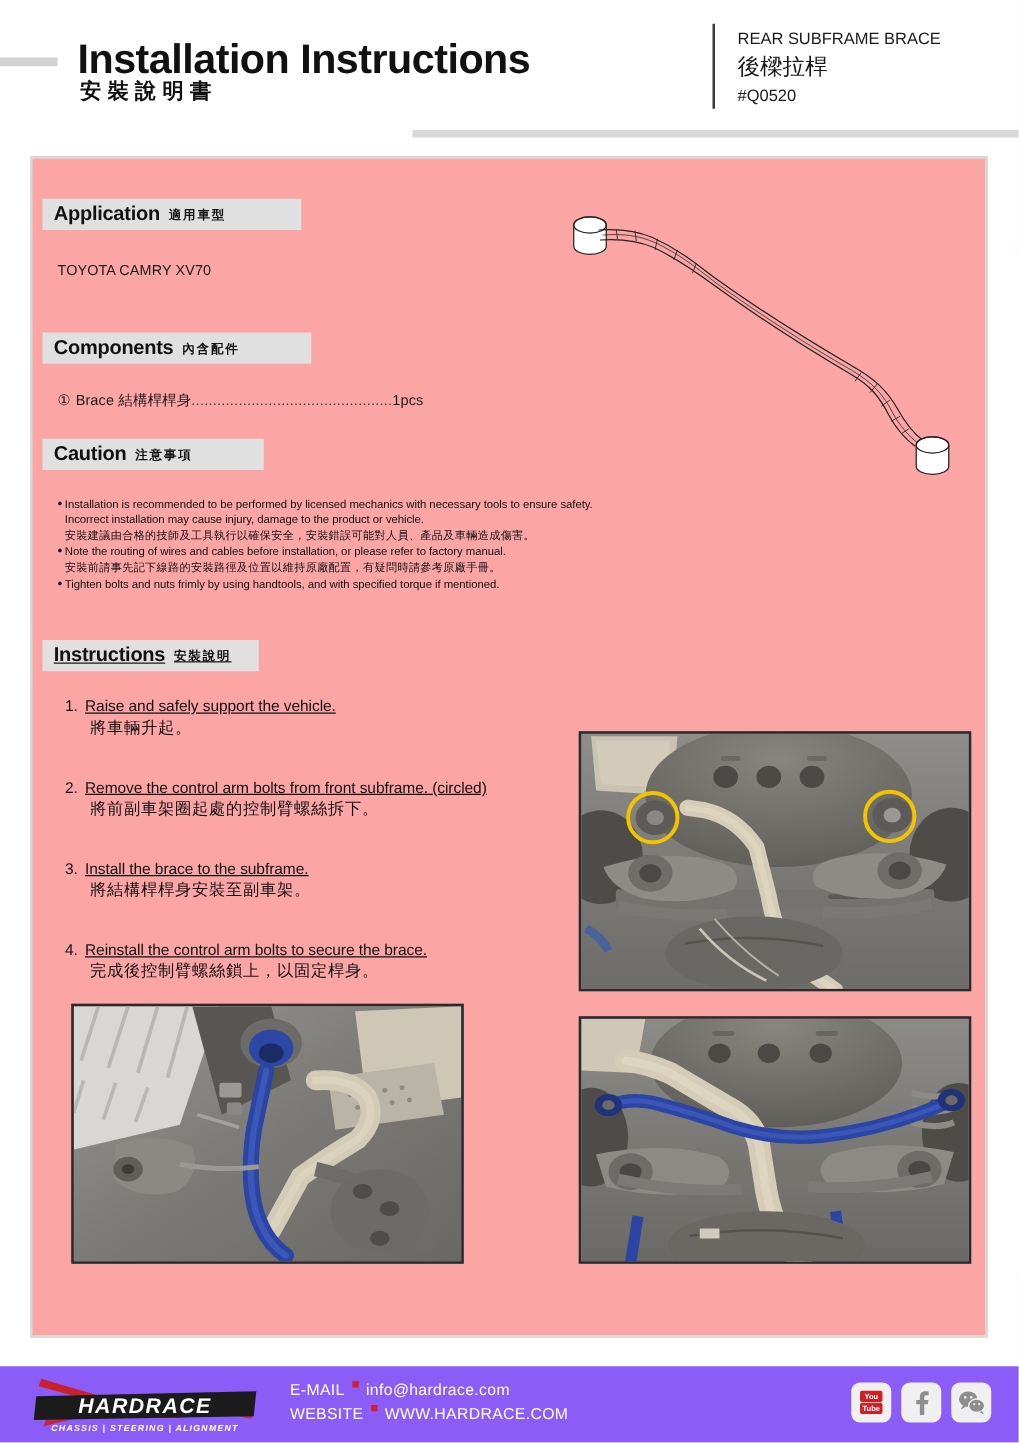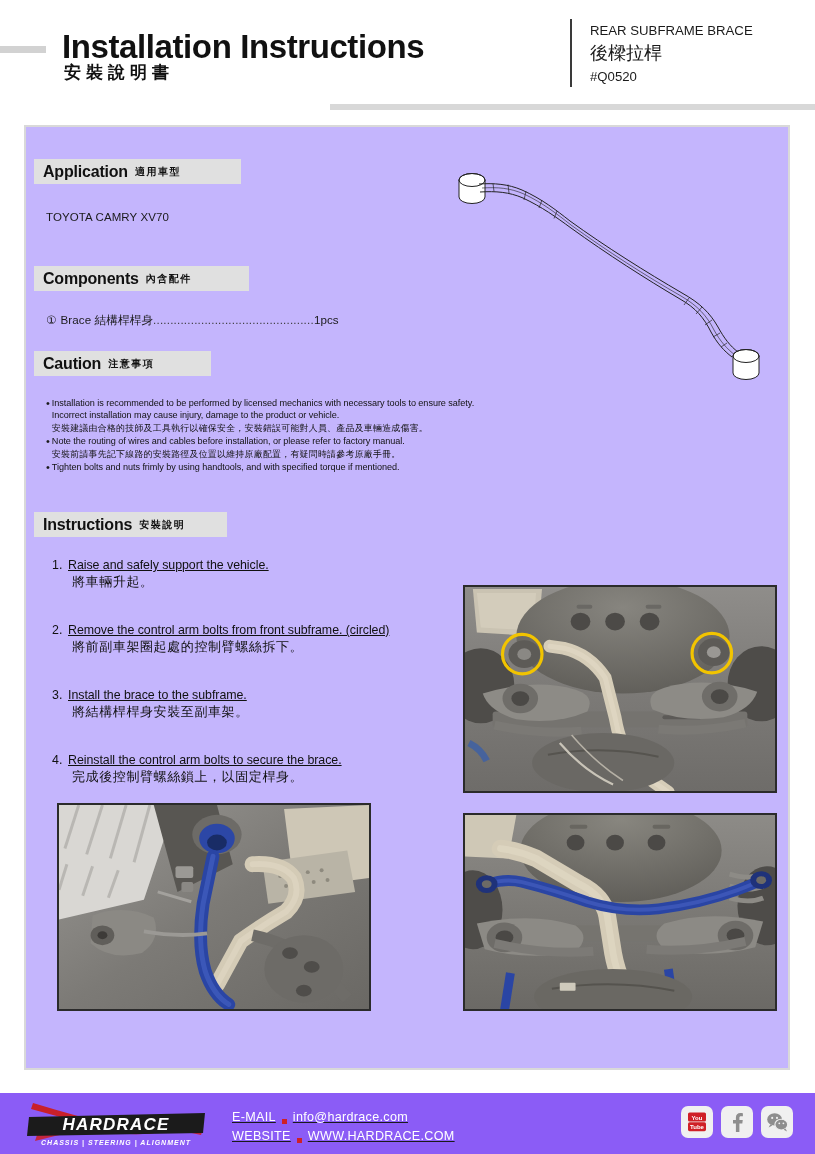--- a/index.html
+++ b/index.html
@@ -66,21 +66,21 @@
     width: 485px; height: 6px;
     background: #d8d8d8;
   }
 
   
   #content-box {
     position: absolute;
     left: 24px; top: 125px;
     width: 766px; height: 945px;
     border: 2px solid #d9d9d9;
-    background: #c4b5fd;
+    background: #fca5a5;
     box-sizing: border-box;
   }
 
   .section-head {
     position: absolute;
     left: 8px;
     height: 25px;
     background: #e0e0e0;
     display: flex;
     align-items: center;
@@ -155,21 +155,21 @@
     letter-spacing: -0.05px;
   }
   .c-zh {
     font-size: 8.9px;
     line-height: 12.8px;
     color: #111;
     letter-spacing: 0.3px;
   }
 
   
-  #head-instructions { top: 385px; width: 193px; }
+  #head-instructions { top: 385px; width: 173px; text-decoration: underline; }
   #steps {
     position: absolute;
     left: 26px; top: 430px;
     width: 420px;
   }
   .step {
     display: flex;
     margin-bottom: 31px;
   }
   .step-num {
@@ -227,24 +227,23 @@
     position: absolute;
     left: 27px; top: 6px;
     width: 180px; height: 50px;
   }
   #footer-contact {
     position: absolute;
     left: 232px; top: 12px;
   }
   .fc-row {
     display: flex;
-    align-items: flex-end;
+    align-items: flex-start;
     height: 19px;
     white-space: nowrap;
-    text-decoration: underline;
   }
   .fc-label {
     font-size: 12.6px;
     color: #ffffff;
     letter-spacing: 0.3px;
   }
   .fc-sq {
     width: 5px; height: 5px;
     background: #cf2027;
     margin: 0 6px;

